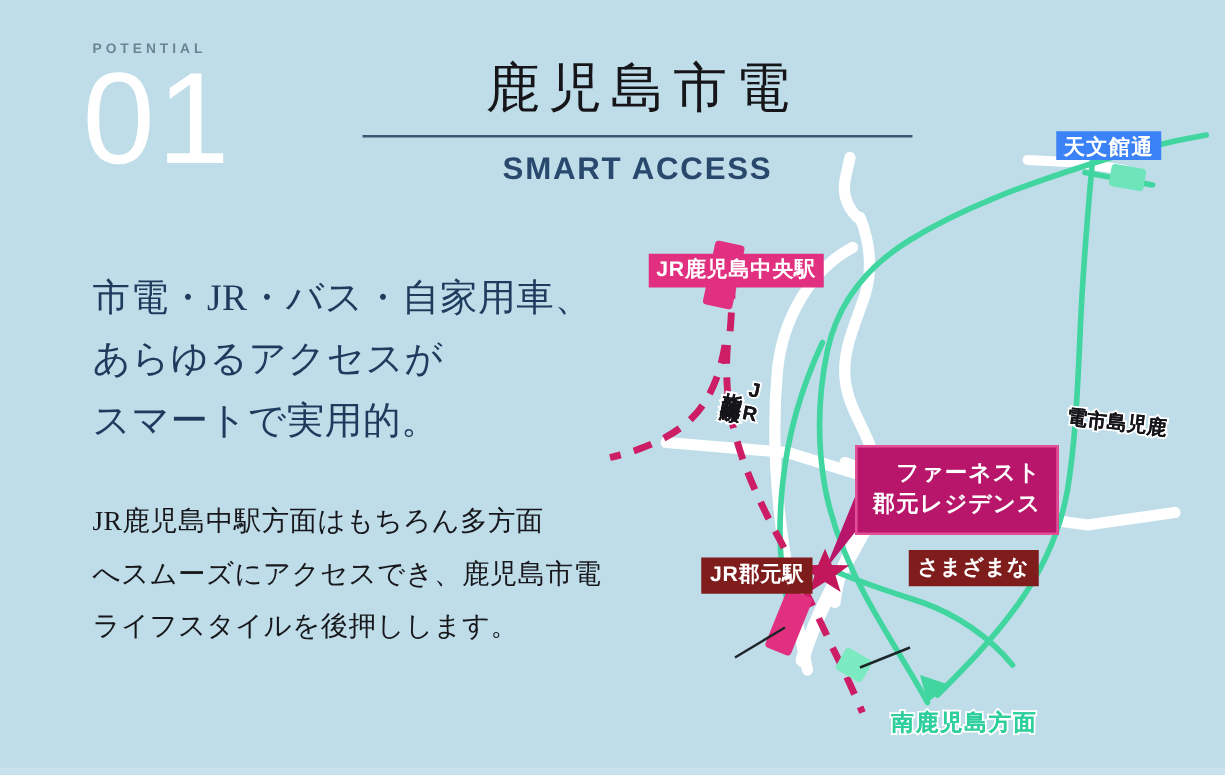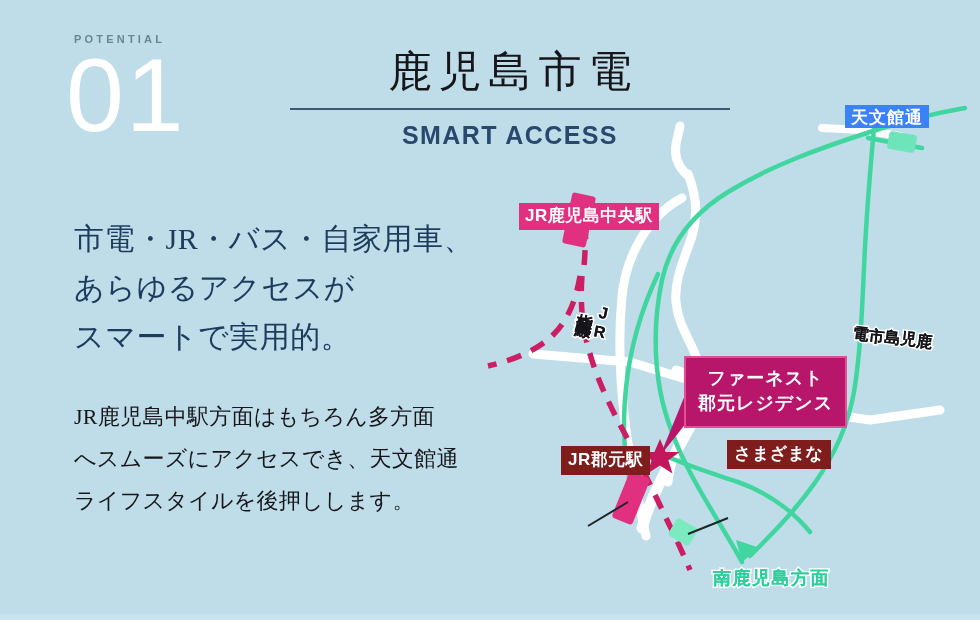--- a/index.html
+++ b/index.html
@@ -152,21 +152,21 @@
     font-size: 17px;
     padding: 4px 7px 5px 7px;
     letter-spacing: 0.5px;
   }
   #label-residence {
     background: #b8166a;
     border: 2px solid #e34f96;
     color: #ffffff;
     font-size: 18px;
     padding: 8px 12px 10px 12px;
-    text-align: center;
+    text-align: right;
     letter-spacing: 1px;
     line-height: 1.38;
   }
   #label-minami {
     color: #2fcf9c;
     font-size: 18px;
     letter-spacing: 1.5px;
     -webkit-text-stroke: 3px #ffffff;
     paint-order: stroke fill;
   }
@@ -222,21 +222,21 @@
   <div id="left-col">
     <div id="potential-label">POTENTIAL</div>
 
     <div id="potential-number">01</div>
 
     <div id="lead-text">市電・JR・バス・自家用車、
 あらゆるアクセスが
 スマートで実用的。</div>
 
     <div id="body-text">JR鹿児島中駅方面はもちろん多方面
-へスムーズにアクセスでき、天文館通
+へスムーズにアクセスでき、鹿児島市電
 ライフスタイルを後押しします。</div>
   </div>
 
   <div id="heading-block">
     <div id="heading-ja">鹿児島市電</div>
     <div id="heading-rule"></div>
     <div id="heading-en">SMART ACCESS</div>
   </div>
 
   <div id="map">

